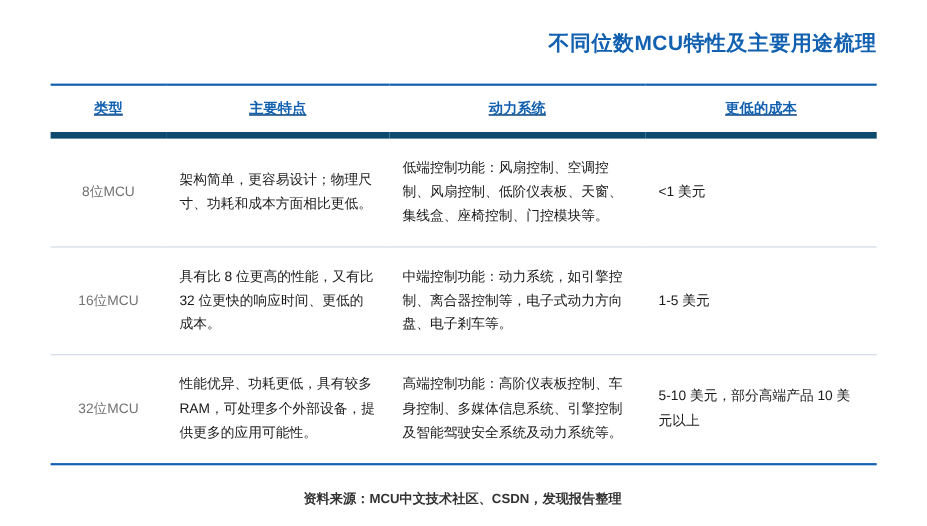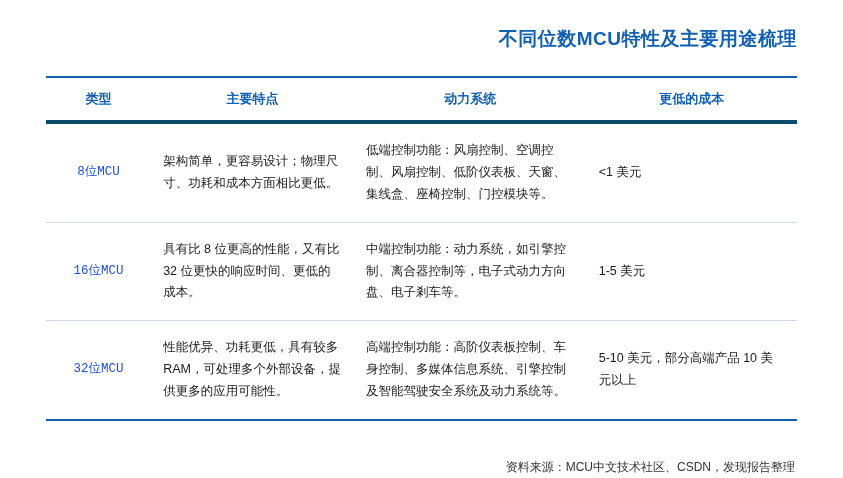--- a/index.html
+++ b/index.html
@@ -40,60 +40,61 @@
     font-size: 13px;
     font-weight: bold;
     padding: 12px 6px 12px 6px;
     text-align: center;
     vertical-align: middle;
   }
   .rule-top {
     border-top: 2px solid #1260b0;
   }
   .rule-head-bottom {
-    border-bottom: 4px solid #0c4a6e;
+    border-bottom: 6px solid #0c4a6e;
+    text-decoration: underline;
   }
   table.spec tbody td {
     font-size: 12.5px;
     line-height: 1.75;
     padding: 16px 12px;
     vertical-align: middle;
     border-bottom: 1px solid #cdd8e4;
   }
   table.spec tbody tr:last-child td {
     border-bottom: none;
   }
   td.type-cell {
     text-align: center;
     font-size: 13px;
-    color: #1d4ed8;
+    color: #737373;
     white-space: nowrap;
-    font-family: Liberation Mono, monospace;
   }
   td.feature-cell, td.usage-cell {
     text-align: left;
     color: #1a1a1a;
   }
   td.price-cell {
     color: #1a1a1a;
   }
   .col-type   { width: 14%; }
   .col-feat   { width: 27%; }
   .col-use    { width: 31%; }
   .col-price  { width: 28%; }
   .table-bottom-rule {
     border-top: 2px solid #1260b0;
     margin-top: 0;
   }
   .source {
-    text-align: right;
+    text-align: center;
     font-size: 12px;
     color: #333333;
-    padding-top: 38px;
+    padding-top: 22px;
     padding-right: 2px;
+    font-weight: bold;
   }
 </style>
 </head>
 <body>
 
 <div class="page">
 
   <div class="title">不同位数MCU特性及主要用途梳理</div>
 
   <table class="spec">

